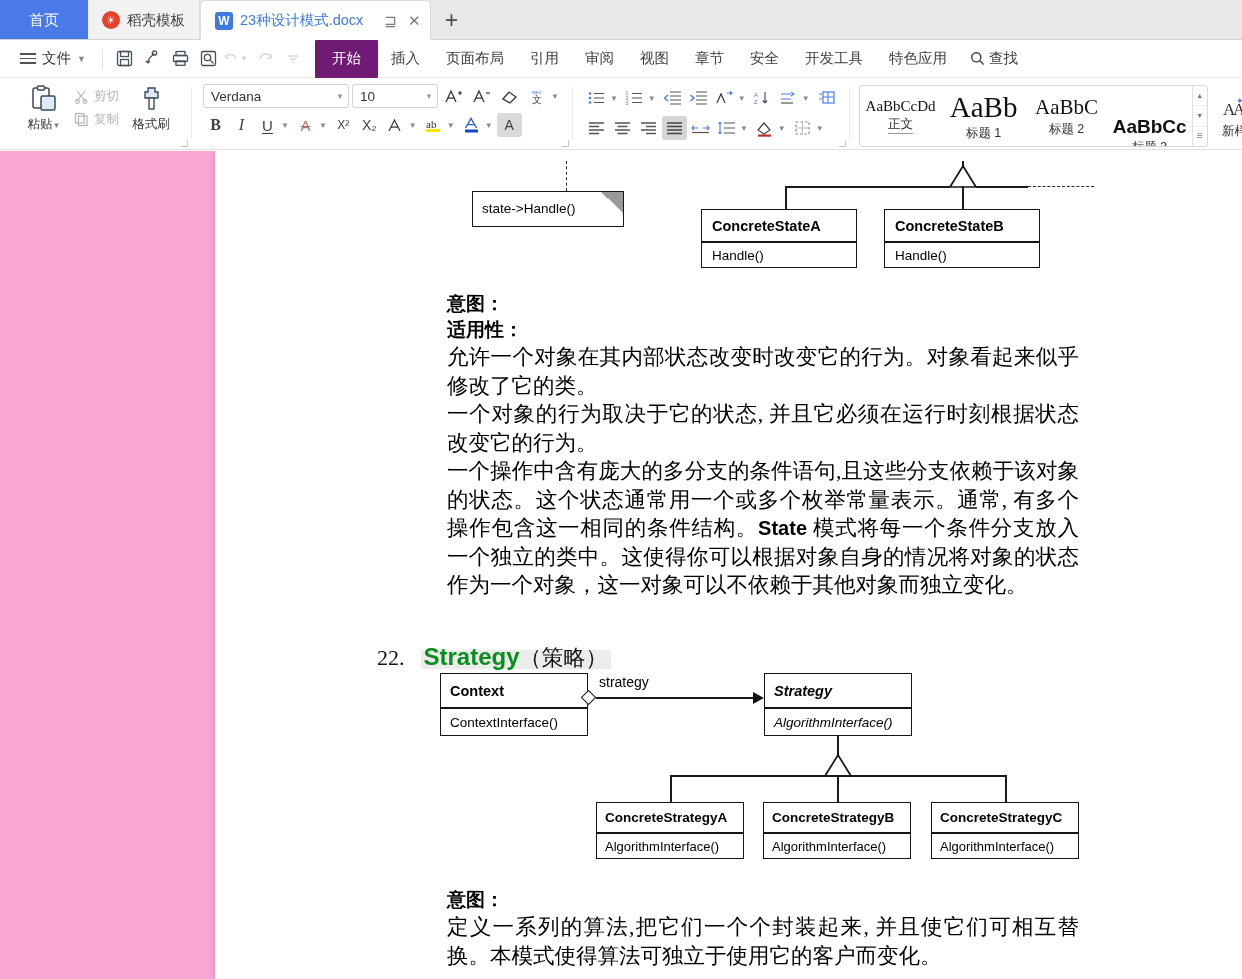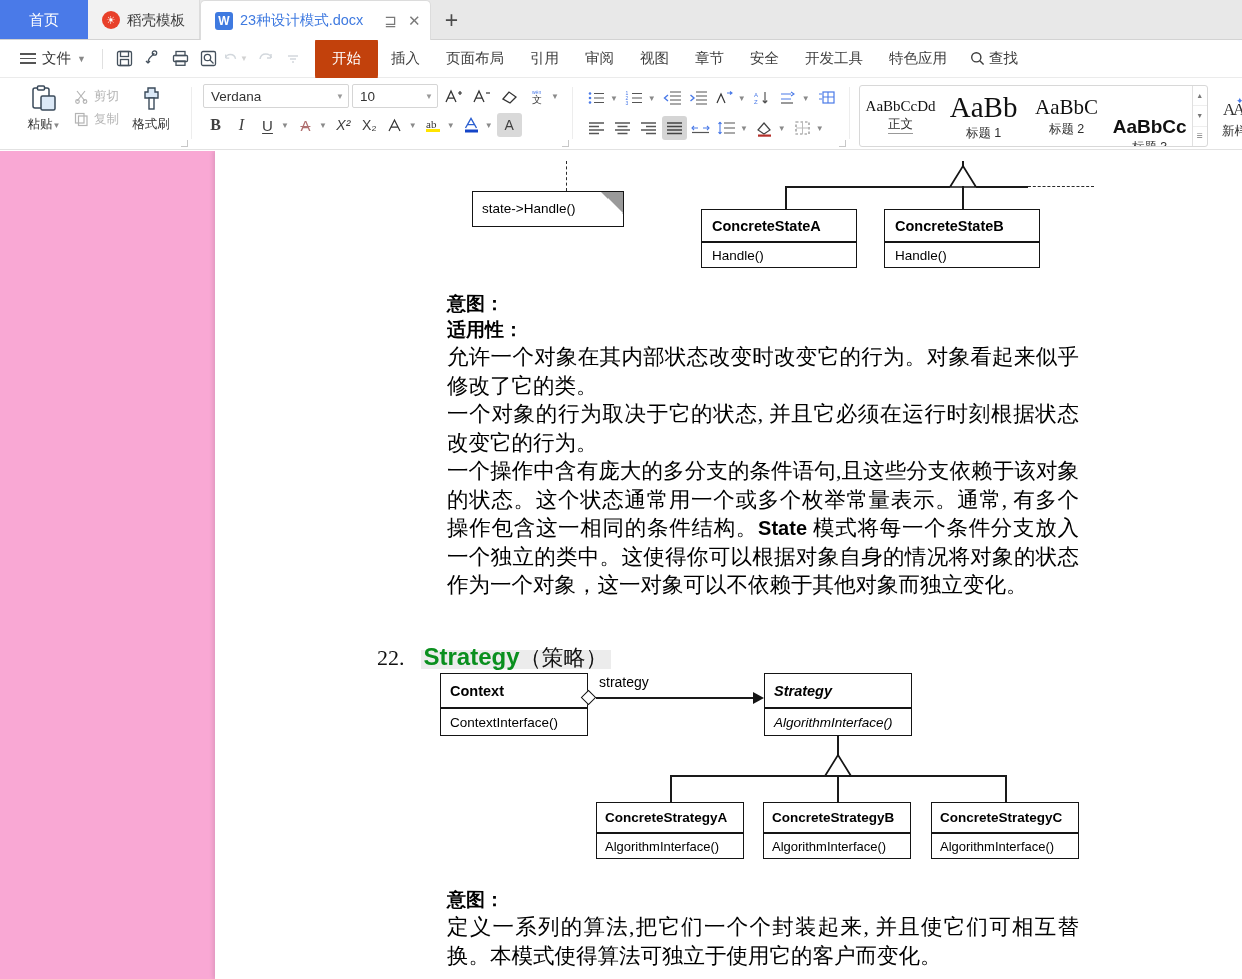--- a/index.html
+++ b/index.html
@@ -68,21 +68,21 @@
   .caret-sm { font-size: 9px; color: #888; }
   .msep { width: 1px; height: 20px; background: #e0e0e0; margin: 0 8px; }
   .qbtn { width: 28px; height: 28px; display: flex; align-items: center;
           justify-content: center; cursor: pointer; color: #44505c; }
   .qbtn svg { display:block; }
   .qbtn.disabled { opacity: .38; }
   .mtab {
     font-size: 14.5px; color: #3d3d3d; padding: 4px 13px; cursor: pointer;
     border-radius: 13px; white-space: nowrap;
   }
-  .mtab.sel { background: #c2410c; color: #ffffff; padding: 20px 17px; }
+  .mtab.sel { background: #701a75; color: #ffffff; padding: 20px 17px; }
   .searchbtn { display: flex; align-items: center; gap: 4px; font-size: 14.5px;
                color: #3d3d3d; padding: 4px 10px; cursor: pointer; }
 
   
   .ribbon {
     height: 72px; background: #ffffff; display: flex; align-items: stretch;
     border-bottom: 1px solid #e2e2e2; padding: 3px 0 0 8px; position: relative;
   }
   .rgroup { display: flex; align-items: flex-start; padding: 0 7px; position: relative; }
   .rgroup + .rgroup::before{
@@ -379,21 +379,21 @@
             <span style="text-decoration:underline;text-underline-offset:2px;">U</span>
           </div>
         <span class="arrw">▼</span>
       </div>
       <div class="iwrap">
         <div class="ibtn" style="font-size:15px;color:#b07070;">
             <span style="text-decoration:line-through;">A</span>
           </div>
         <span class="arrw">▼</span>
       </div>
-      <div class="ibtn" style="font-size:14px;font-style:italic;">
+      <div class="ibtn" style="font-size:12px;">
           <span>X²</span>
         </div>
       <div class="ibtn" style="font-size:14px;">
           <span>X₂</span>
         </div>
       <div class="iwrap">
         <div class="ibtn">
             <svg width="18" height="17" viewBox="0 0 18 17">
               <path d="M3 14 L8.5 3 L14 14 M5 10.2 h7" stroke="#333" stroke-width="1.2" fill="none"></path>
             </svg>

